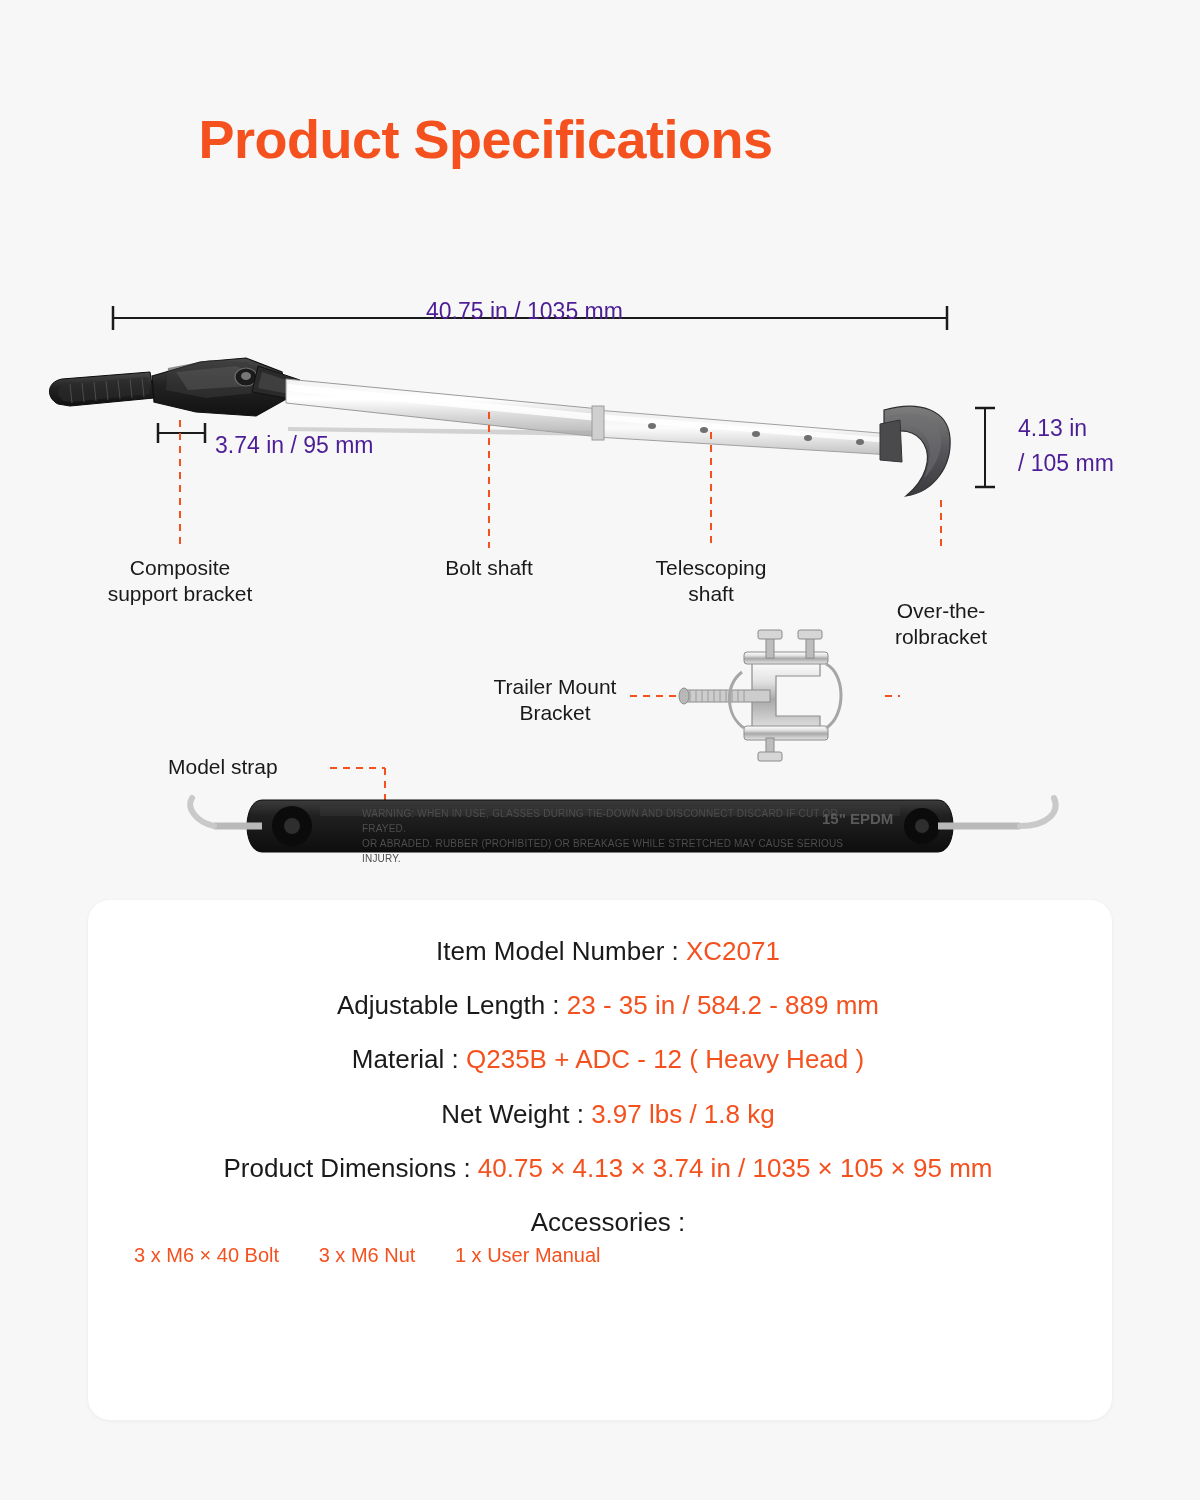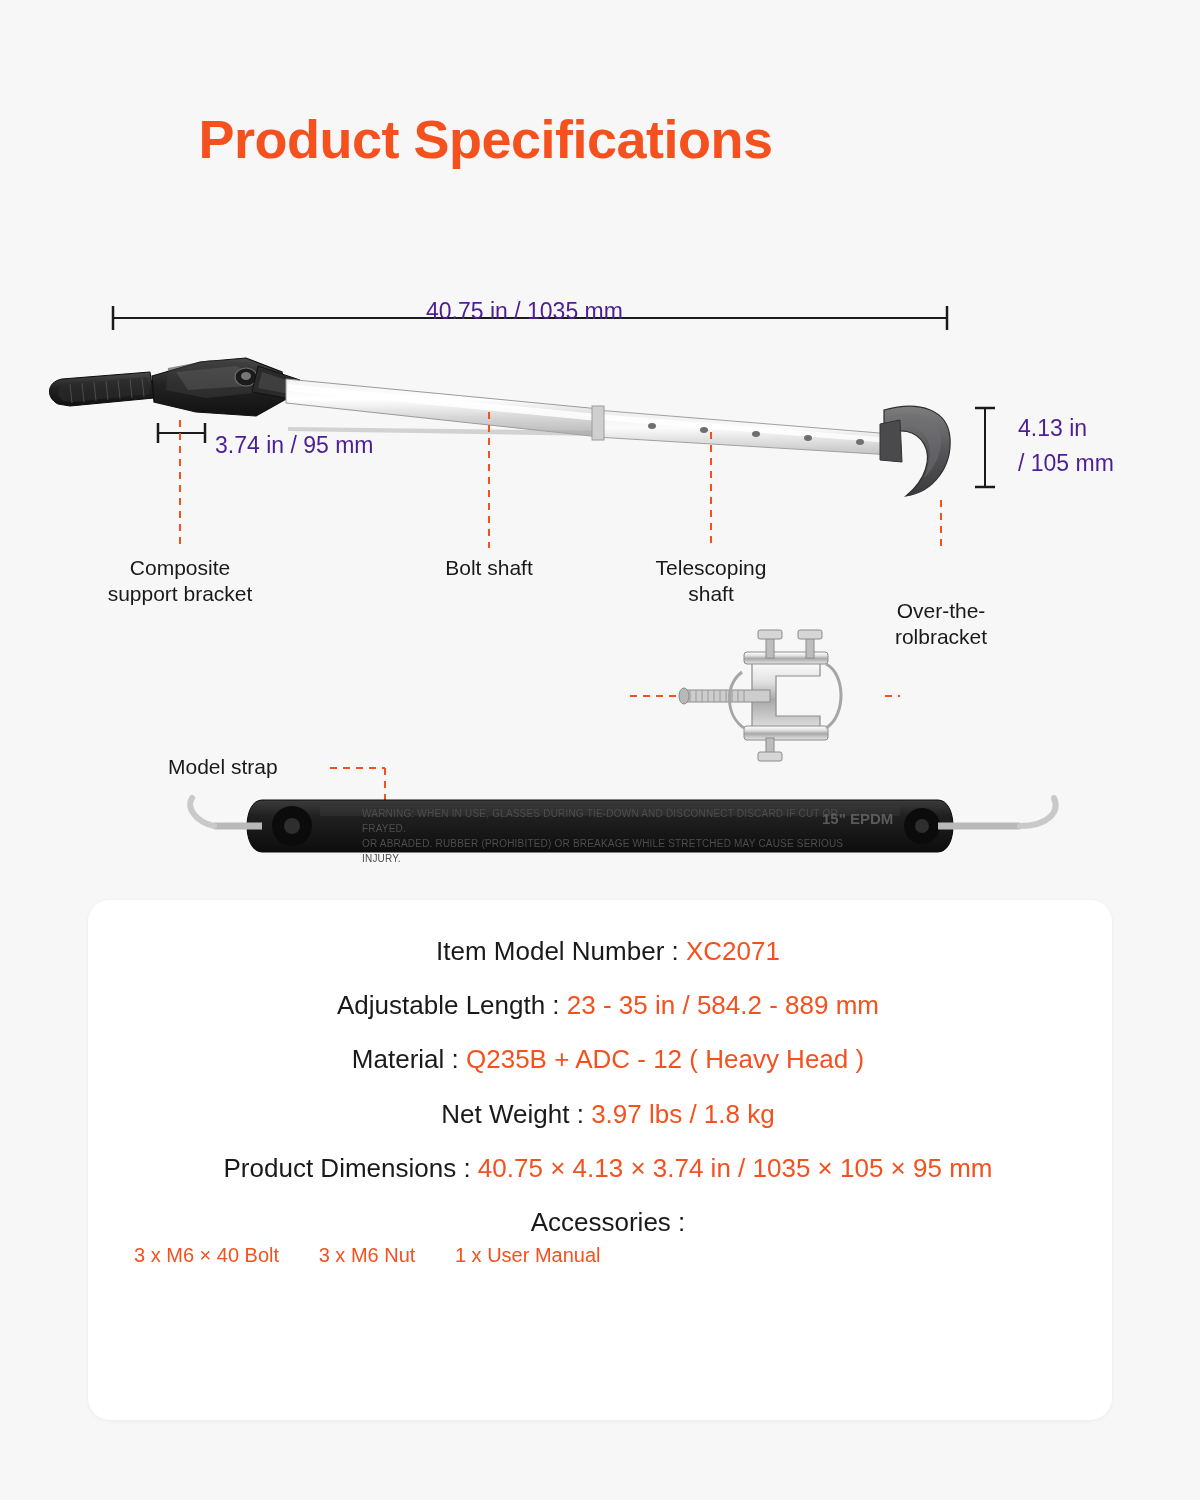--- a/index.html
+++ b/index.html
@@ -293,20 +293,24 @@
   <div class="callout-label" style="left:621px; top:555px; width:180px;">
     <div>Telescoping</div>
     <div>shaft</div>
   </div>
 
   <div class="callout-label" style="left:851px; top:555px; width:180px;margin-top:43px;">
     <div>Over-the-</div>
     <div>rolbracket</div>
   </div>
 
+  <div class="callout-label" style="left:455px; top:674px; width:200px;">
+    <div>Trailer Mount</div>
+    <div>Bracket</div>
+  </div>
 
 
   <div class="callout-label" style="left:168px; top:754px; width:160px; text-align:left;">Model strap</div>
 
 </div>
 
 <div class="spec-card">
   <div class="spec-list">
 
     <div class="spec-row">

